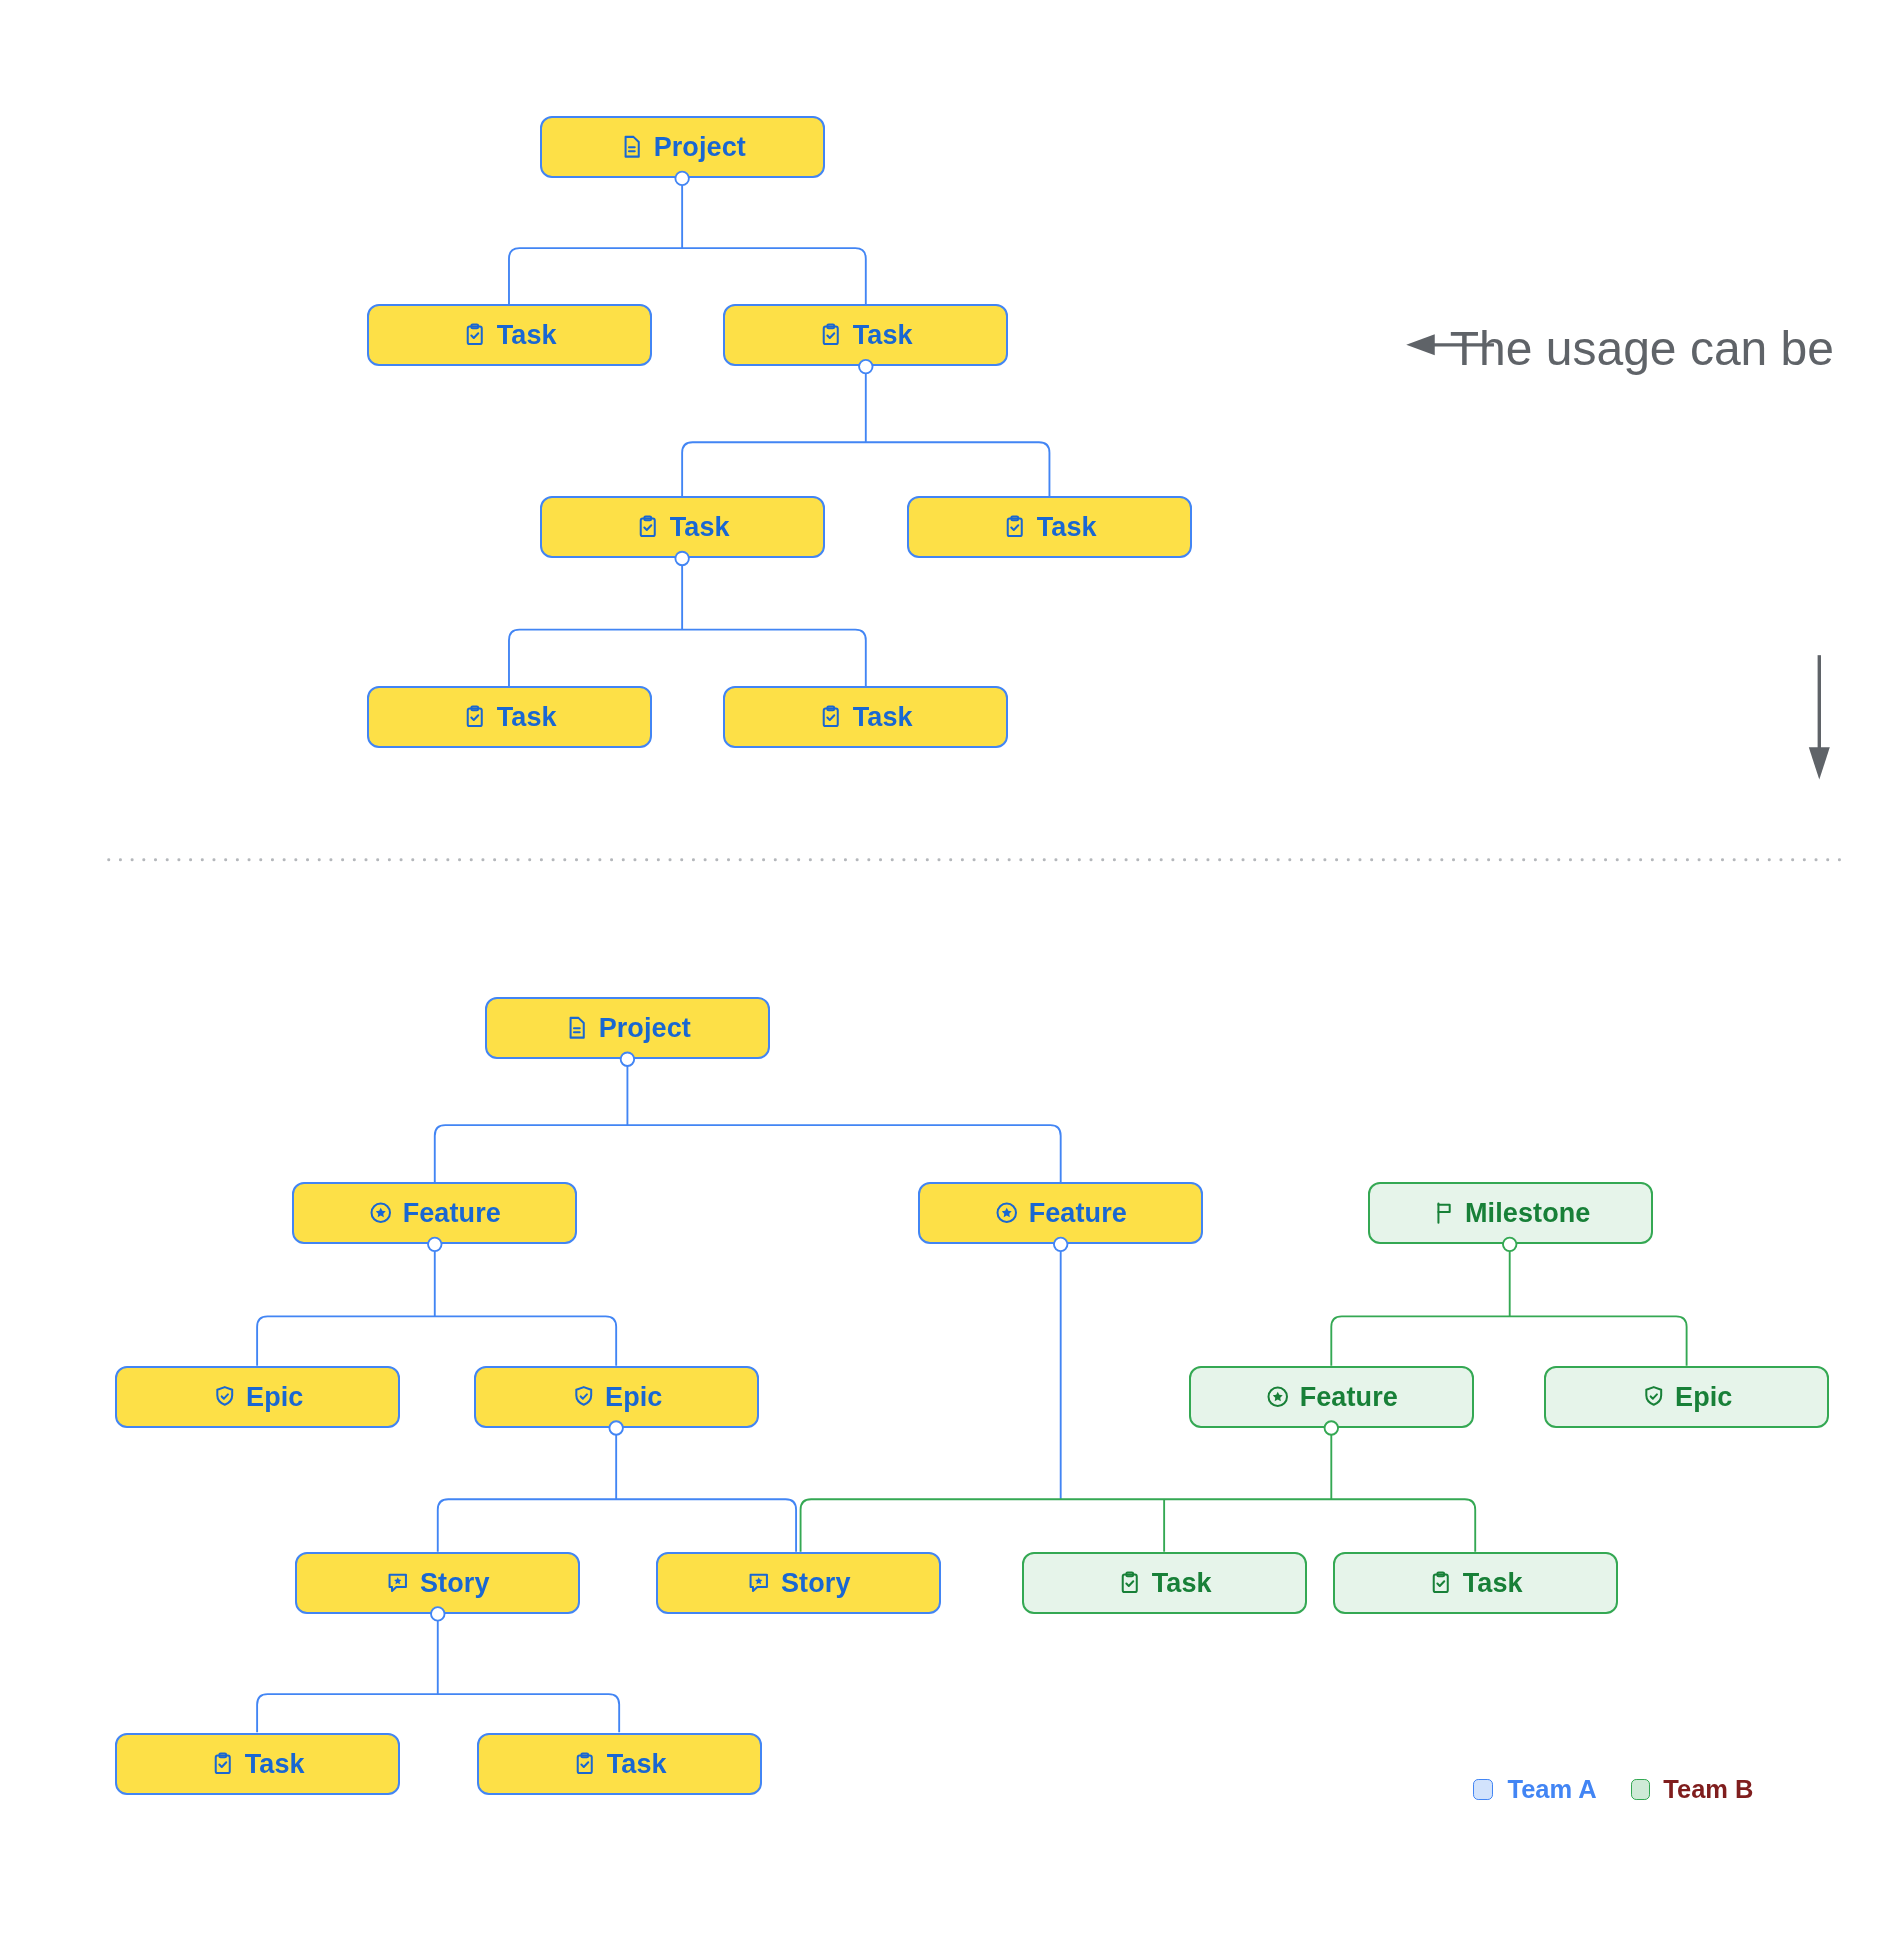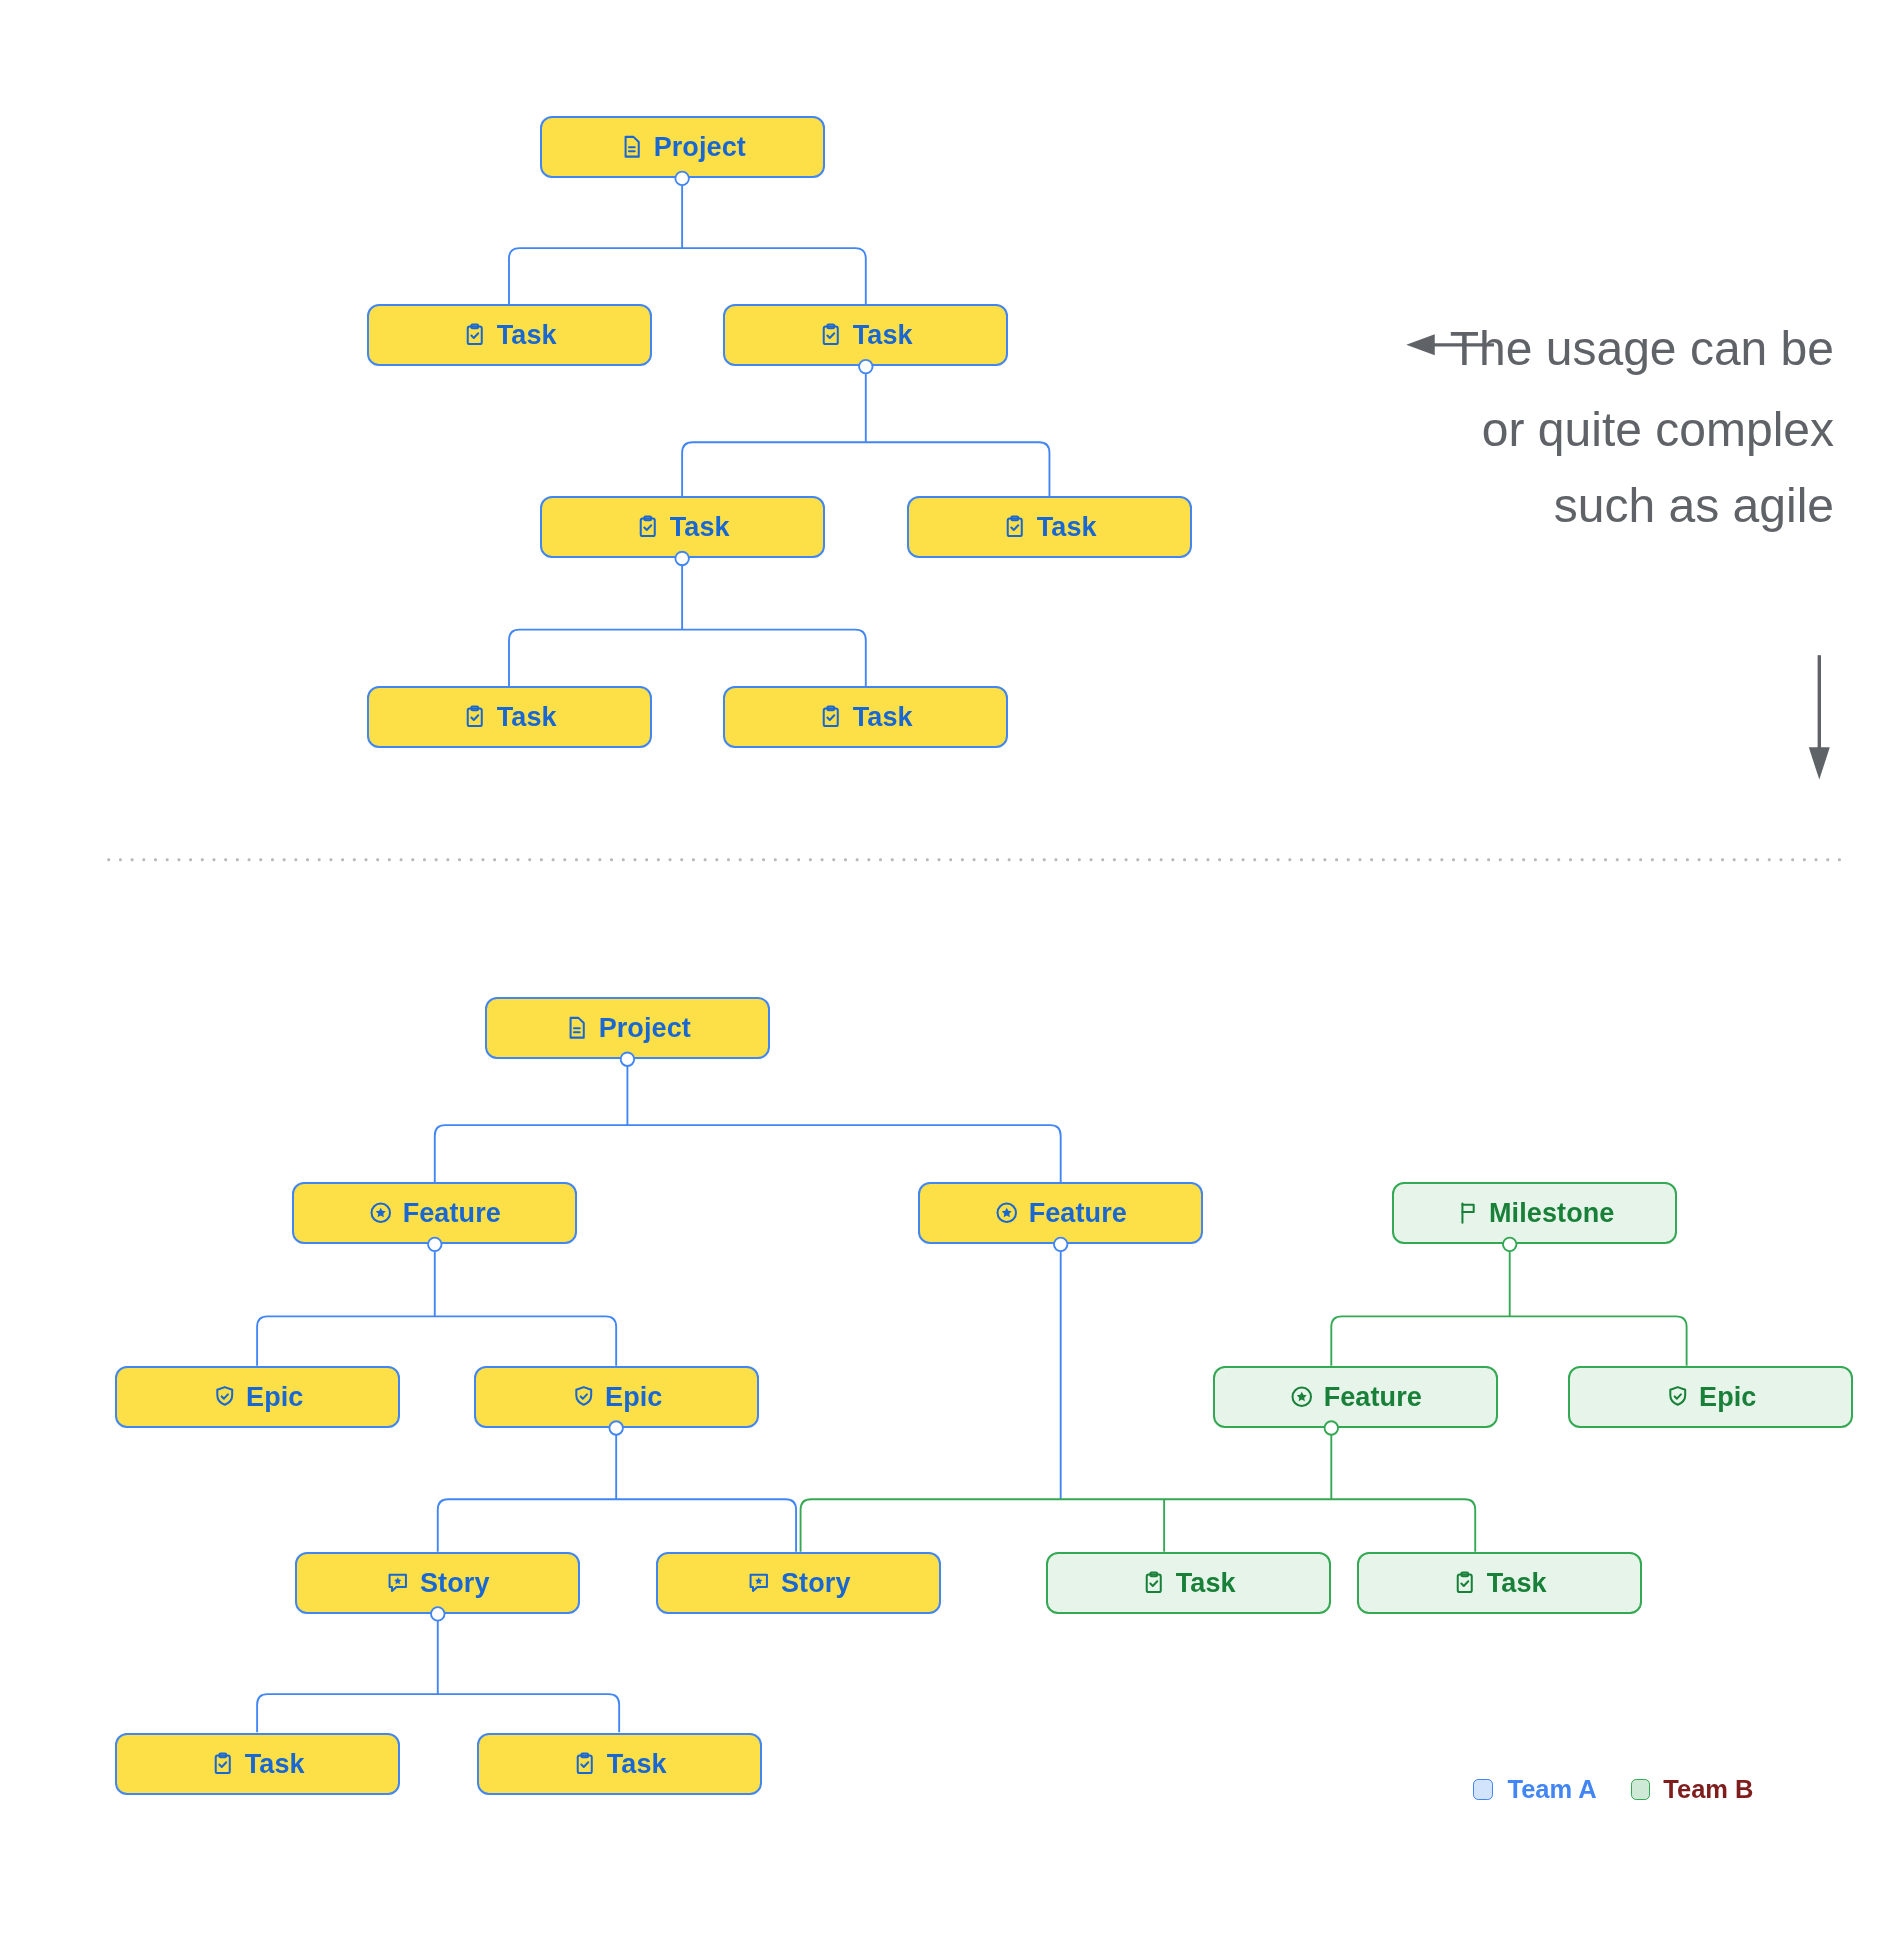--- a/index.html
+++ b/index.html
@@ -6,21 +6,21 @@
   body{position:relative;width:1898px;height:1955px;font-family:"Liberation Sans",sans-serif;overflow:hidden;}
 
   
   .node{
     position:absolute;width:285px;height:62px;box-sizing:border-box;
     border-radius:12px;border:2.2px solid;background:#fff;
     display:flex;align-items:center;justify-content:center;gap:9px;
     font-size:27px;font-weight:600;letter-spacing:0.1px;z-index:1;
   }
   .node.blue{background:#fde047;border-color:#4285f4;color:#1967d2;}
-  .node.green{background:#e6f4ea;border-color:#34a853;color:#188038;margin-left:24px;}
+  .node.green{background:#e6f4ea;border-color:#34a853;color:#188038;}
   .ni{width:25.5px;height:25.5px;flex:none;}
 
   
   #wires{position:absolute;left:0;top:0;z-index:2;pointer-events:none;}
 
   
   .annotation{
     position:absolute;right:64px;top:311px;text-align:right;
     color:#5f6368;font-size:48px;line-height:76px;z-index:3;white-space:nowrap;
   }
@@ -256,24 +256,20 @@
     <polygon points="2427,1040 2413,997 2441,997" fill="#5f6368"></polygon>
   </g>
 
   <line x1="145" y1="1147" x2="2458" y2="1147" stroke="#b4b7bb" stroke-width="4" stroke-linecap="round" stroke-dasharray="0.1 15.5"></line>
 </svg>
 
 <div class="annotation">
   <div class="para1">
     <div>The usage can be</div>
   </div>
-  <div class="para2">
-    <div>or quite complex</div>
-    <div>such as agile</div>
-  </div>
 </div>
 
 <div class="legend">
   <div class="legend-item a">
     <span class="swatch a"></span>
     <span>Team A</span>
   </div>
   <div class="legend-item b">
     <span class="swatch b"></span>
     <span>Team B</span>

